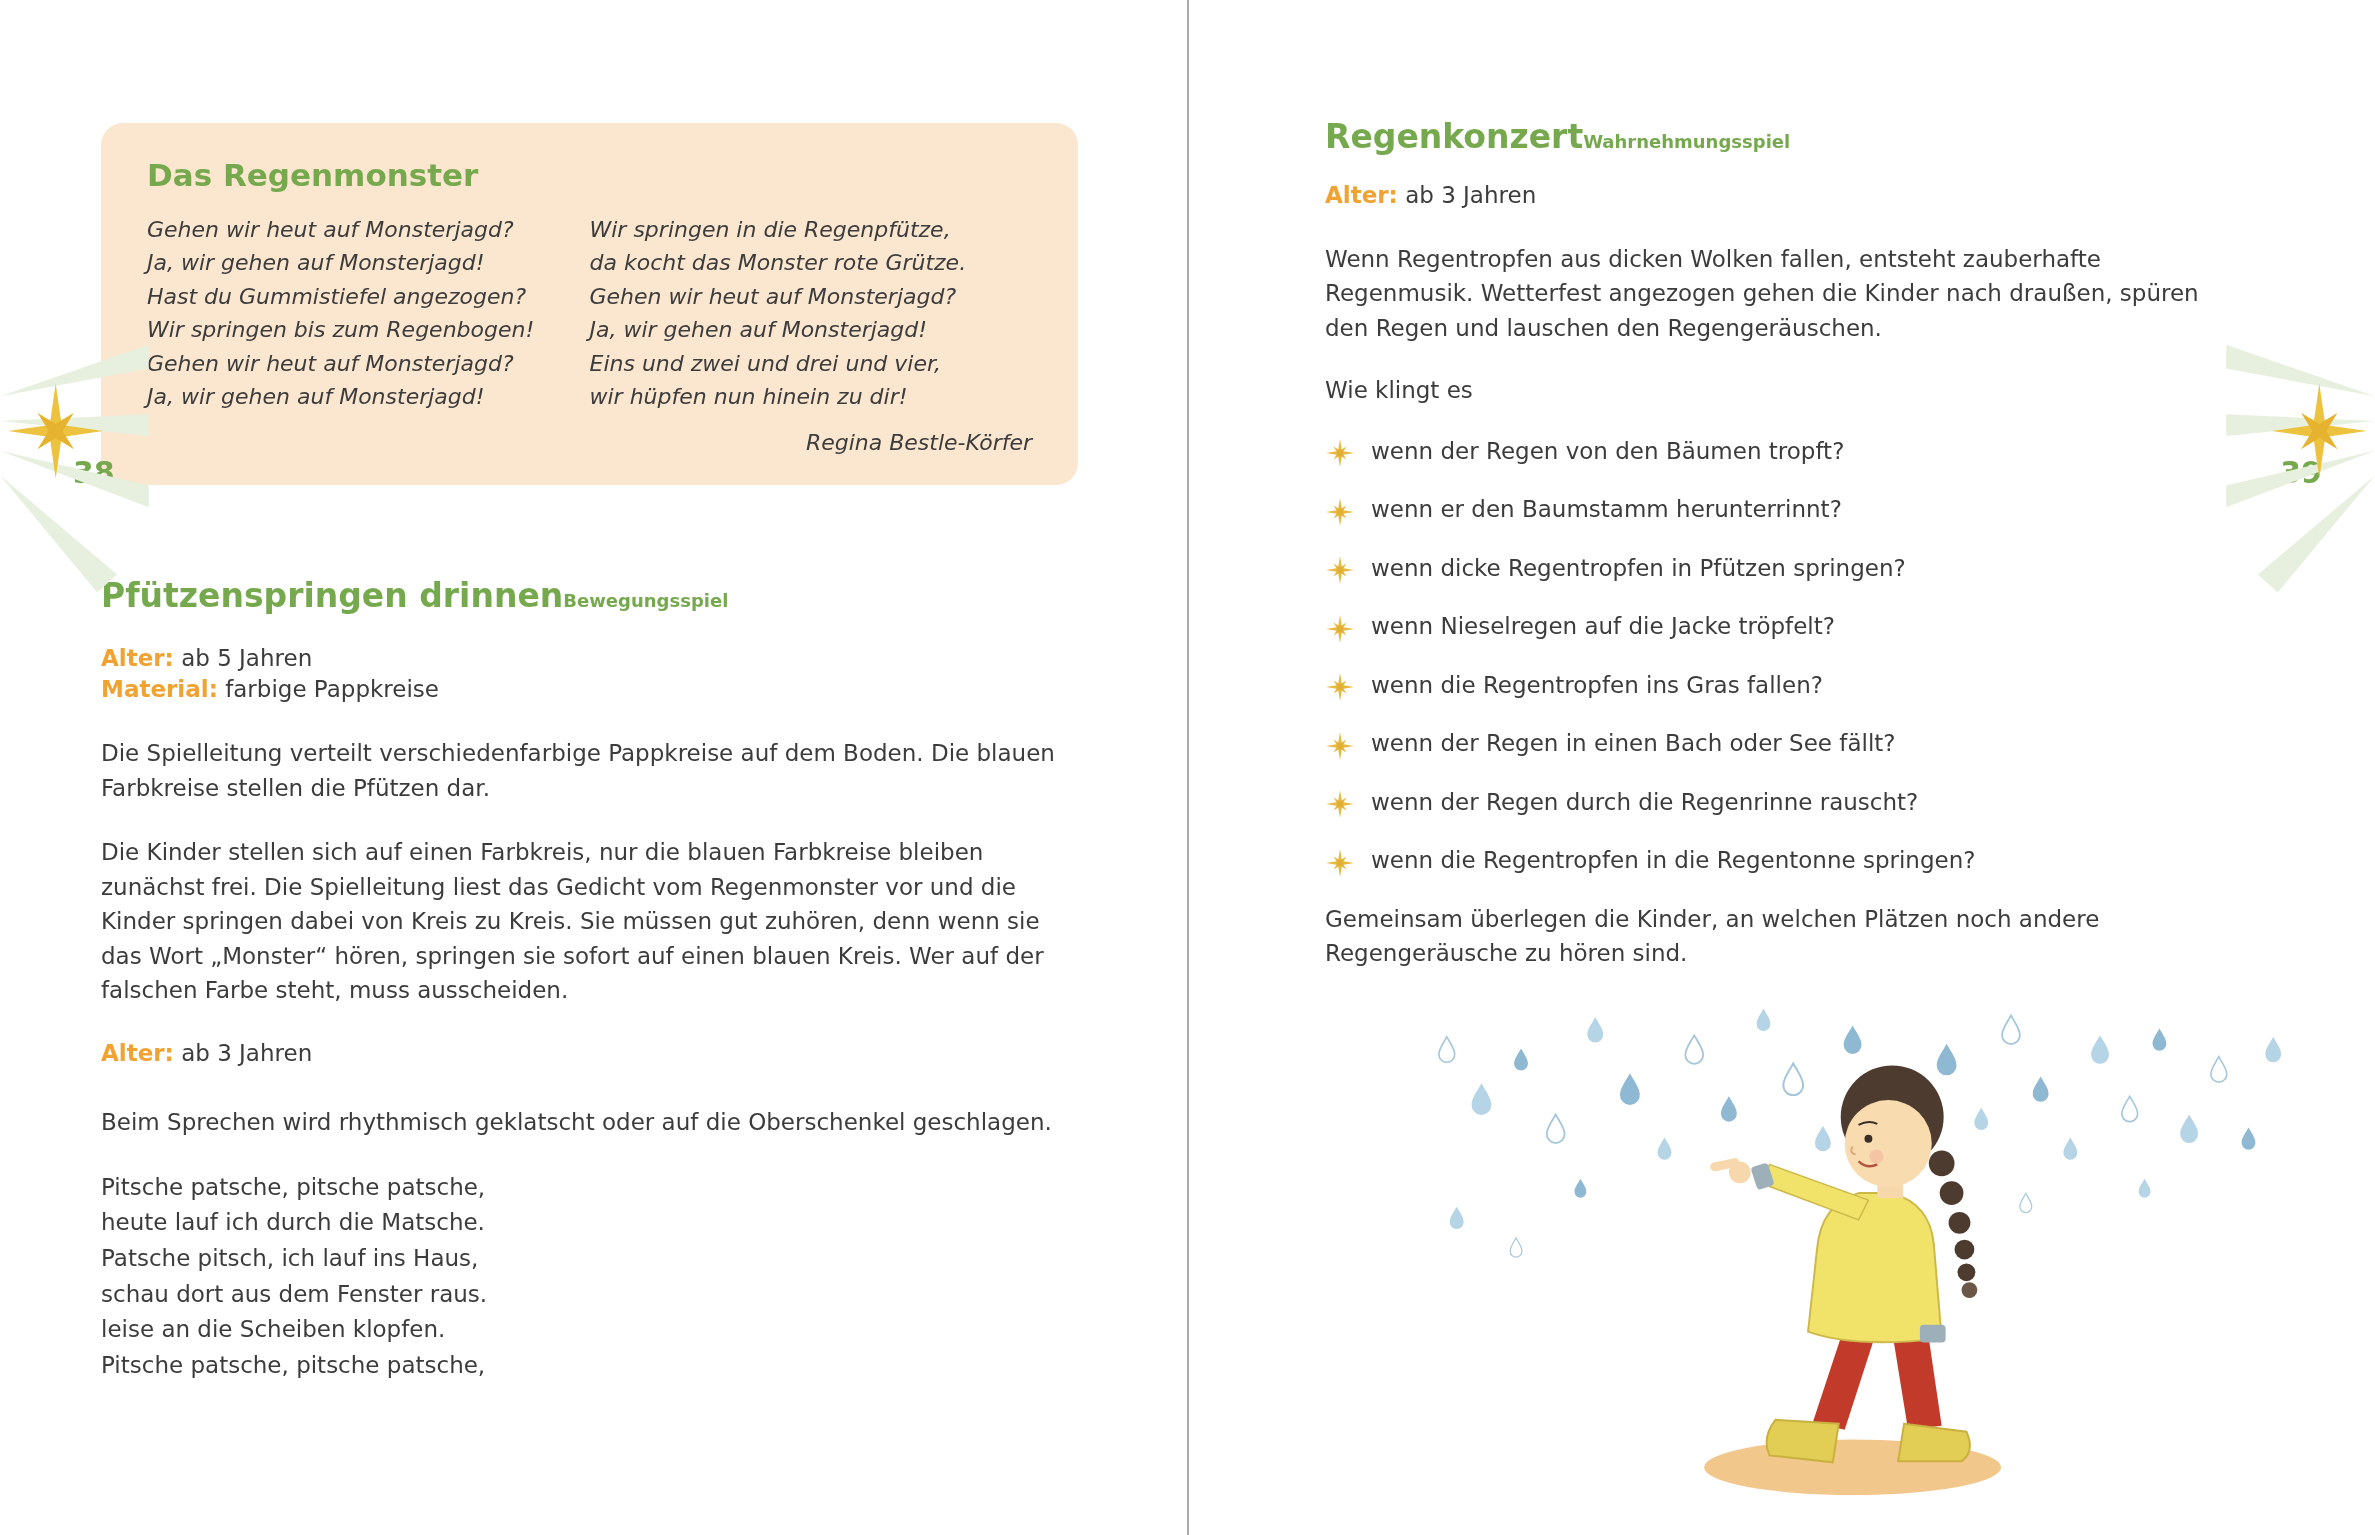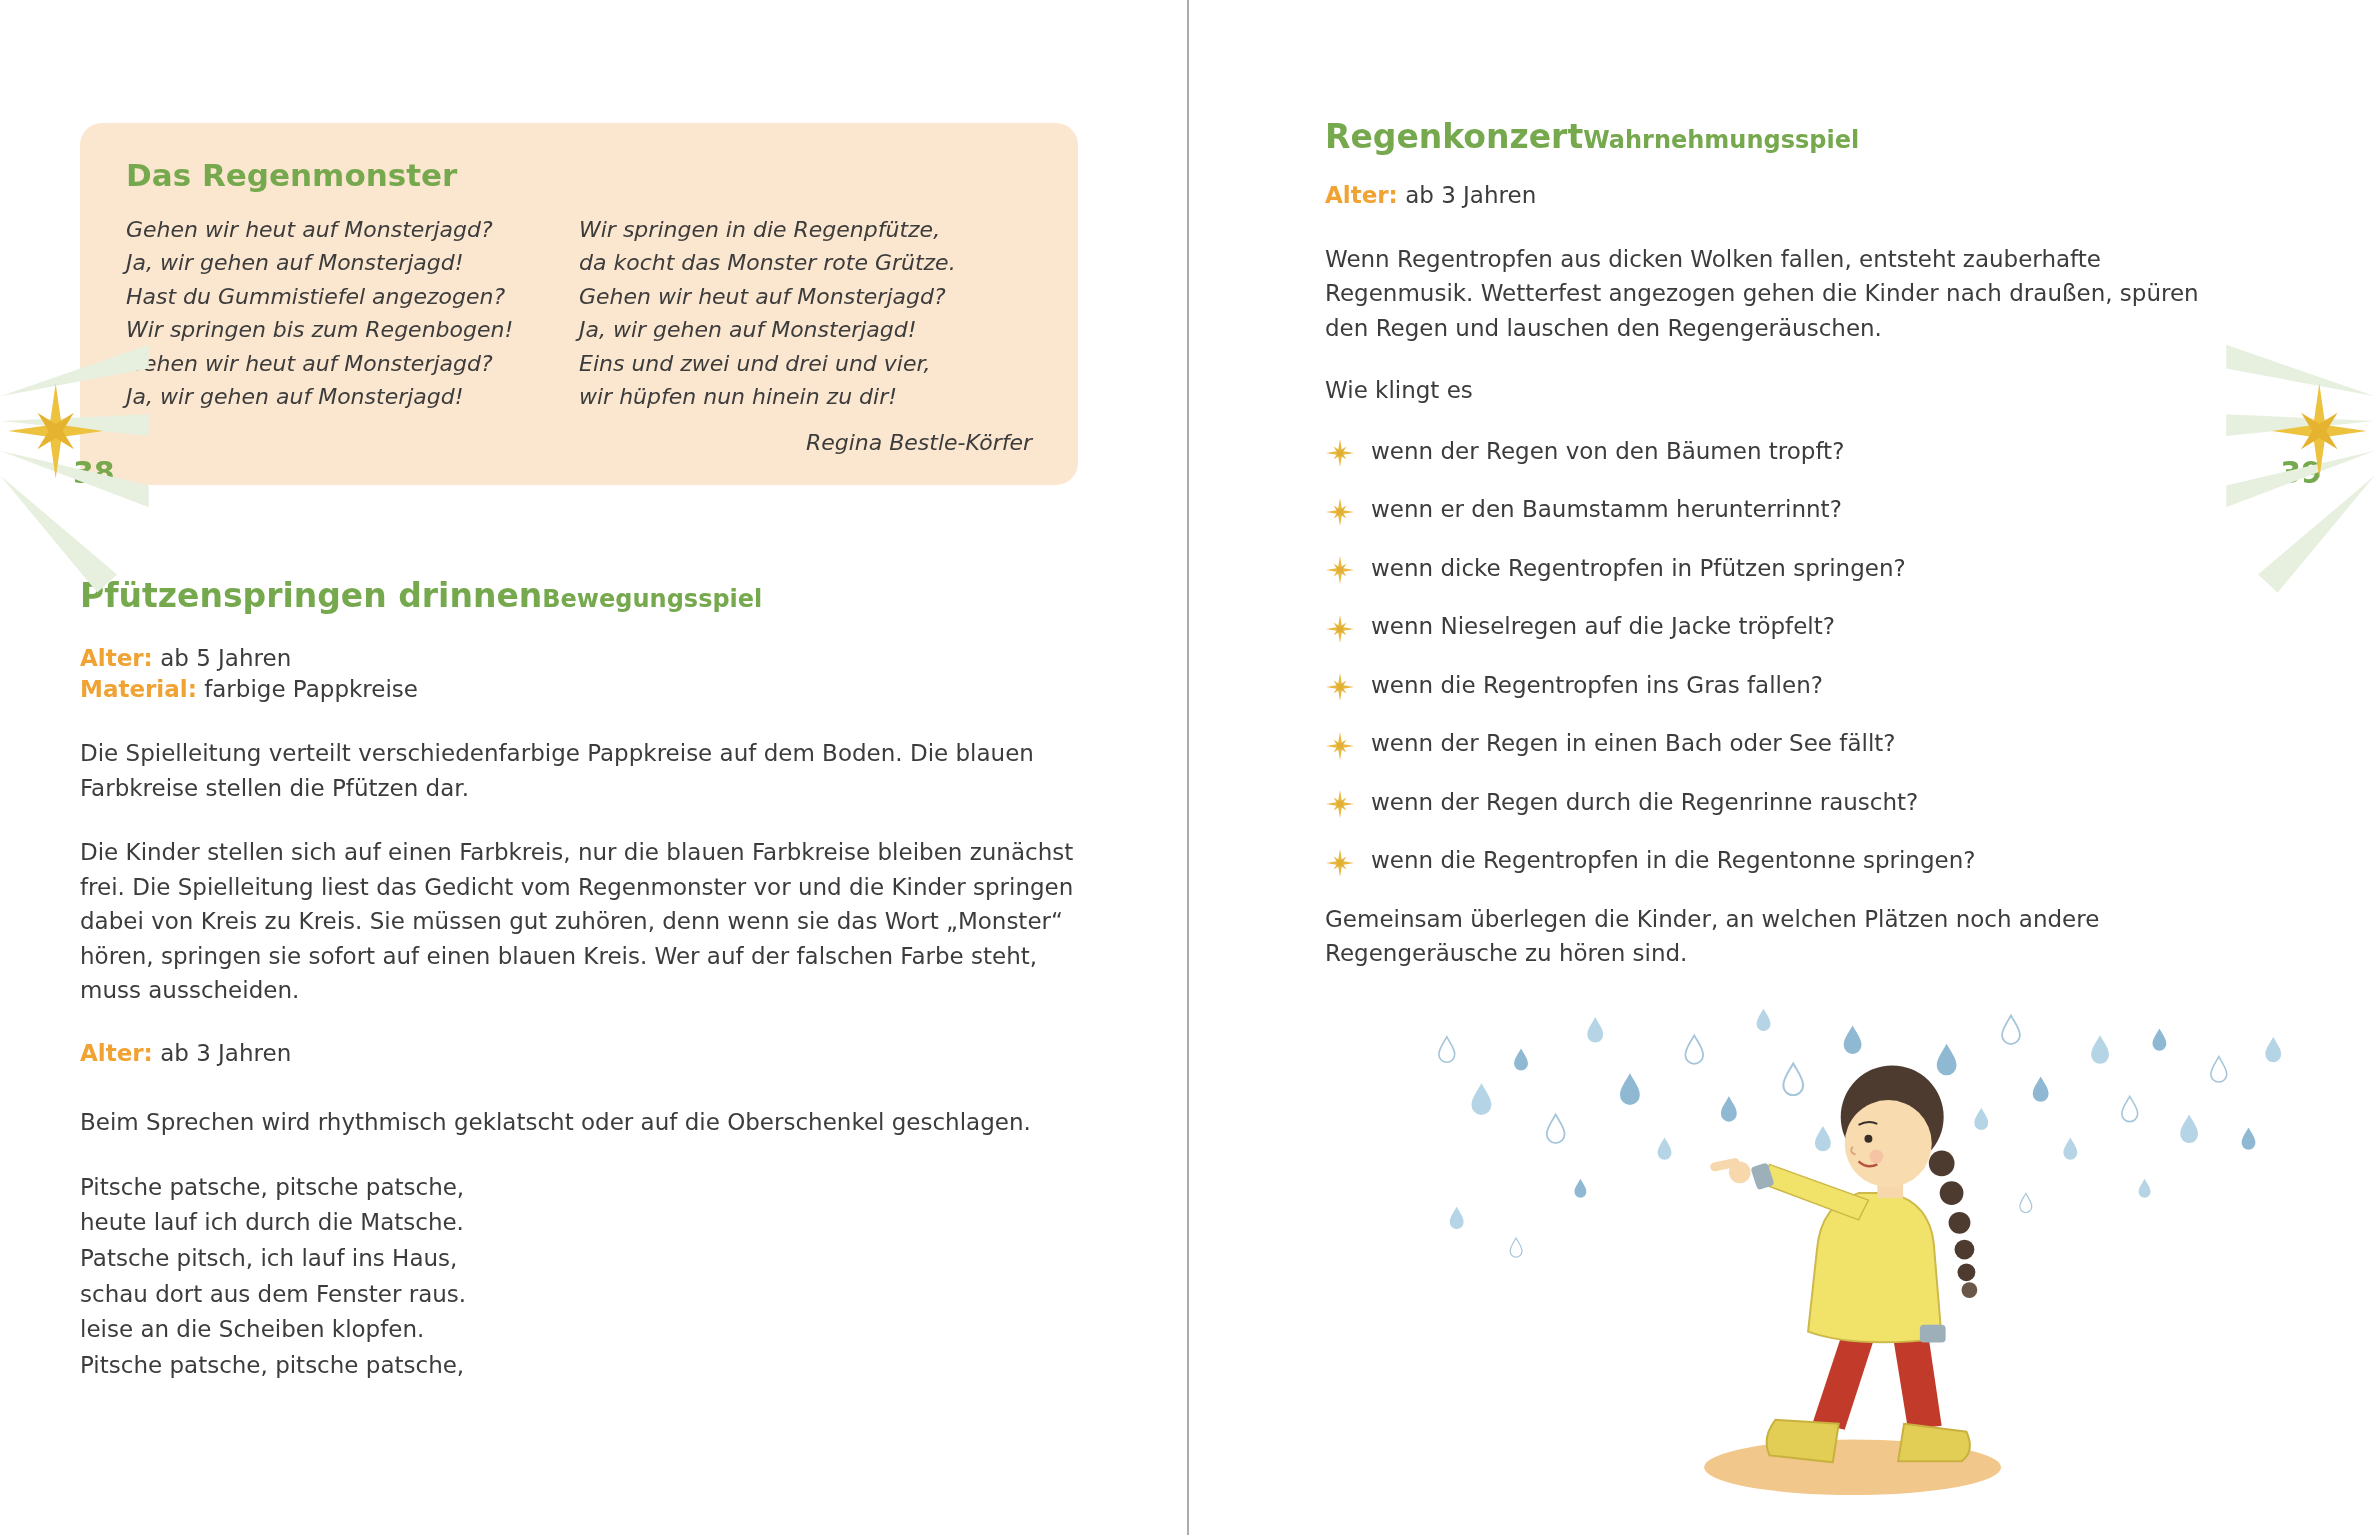--- a/index.html
+++ b/index.html
@@ -3,34 +3,34 @@
 <meta charset="utf-8">
 <style>
   html,body { margin:0; padding:0; background:#ffffff; }
   .spread {
     position:relative; width:2375px; height:1536px; background:#ffffff;
     font-family:"DejaVu Sans","Liberation Sans",sans-serif; color:#3c3c3c; overflow:hidden;
   }
   .divider { position:absolute; left:1187px; top:0; width:2px; height:1536px; background:#ababab; }
 
   .page { position:absolute; top:0; height:1536px; box-sizing:border-box; }
-  .page-left  { left:0;     width:1187px; padding:0 109px 0 80px; }
+  .page-left  { left:0;     width:1187px; padding:0 109px 0 101px; }
   .page-right { left:1189px; width:1186px; padding:0 156px 0 136px; }
 
   
   .poem-box { background:#fbe7d0; border-radius:22px; margin-top:123px; padding:34px 46px 30px 46px; }
   .poem-box-title { color:#76a94e; font-size:31px; font-weight:700; margin:0 0 20px 0; }
   .poem-cols { display:flex; }
   .poem-col { width:50%; font-style:italic; font-size:22px; line-height:1.52; }
   .attribution { text-align:right; font-style:italic; font-size:22px; margin-top:16px; }
 
   
   .section-head { display:flex; align-items:baseline; }
   .sec-title { color:#76a94e; font-size:33px; font-weight:700; margin:0; }
-  .sec-cat { color:#76a94e; font-size:24px; font-weight:700; }
+  .sec-cat { color:#76a94e; font-size:18px; font-weight:700; }
   .meta { font-size:23px; line-height:1.38; }
   .meta-label { color:#f0a232; font-weight:700; }
   p { font-size:23px; line-height:1.5; margin:0; }
   .italic { }
   .verse div { font-size:23px; line-height:1.55; }
 
   .mt-sec1 { margin-top:91px; }
   .mt-sec2 { margin-top:75px; }
   .mt-24 { margin-top:24px; }
   .mt-28 { margin-top:28px; }

